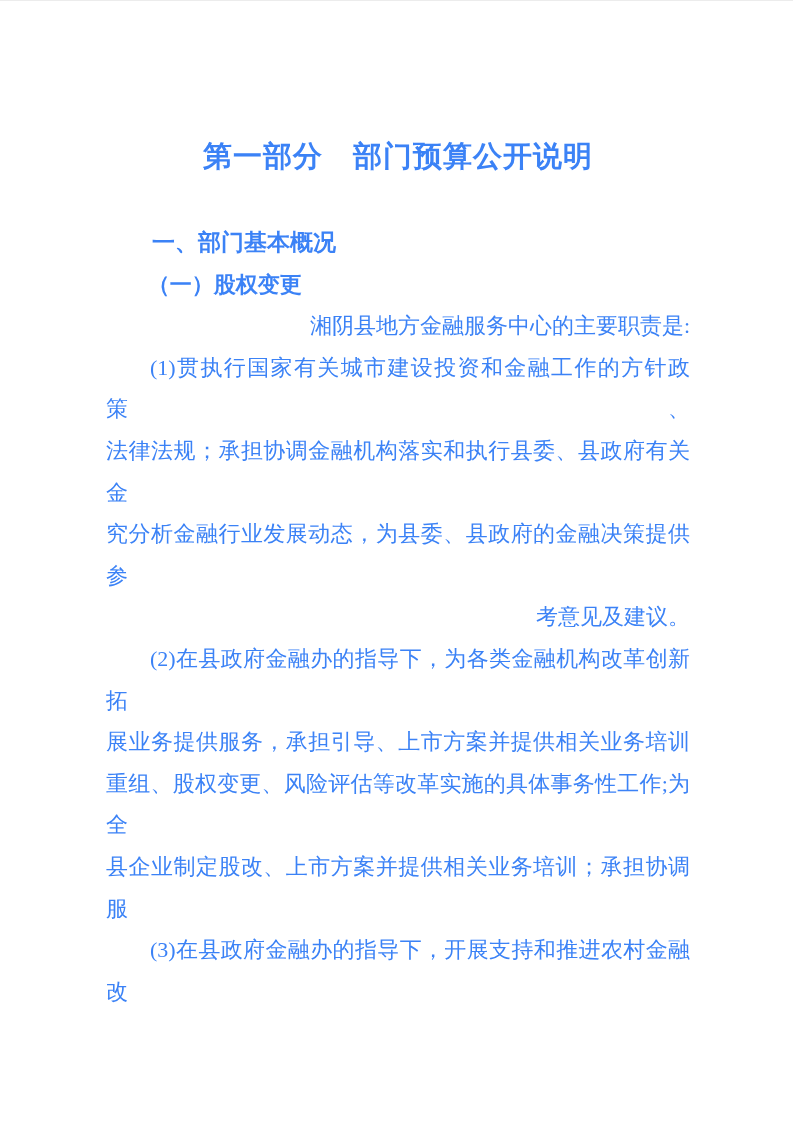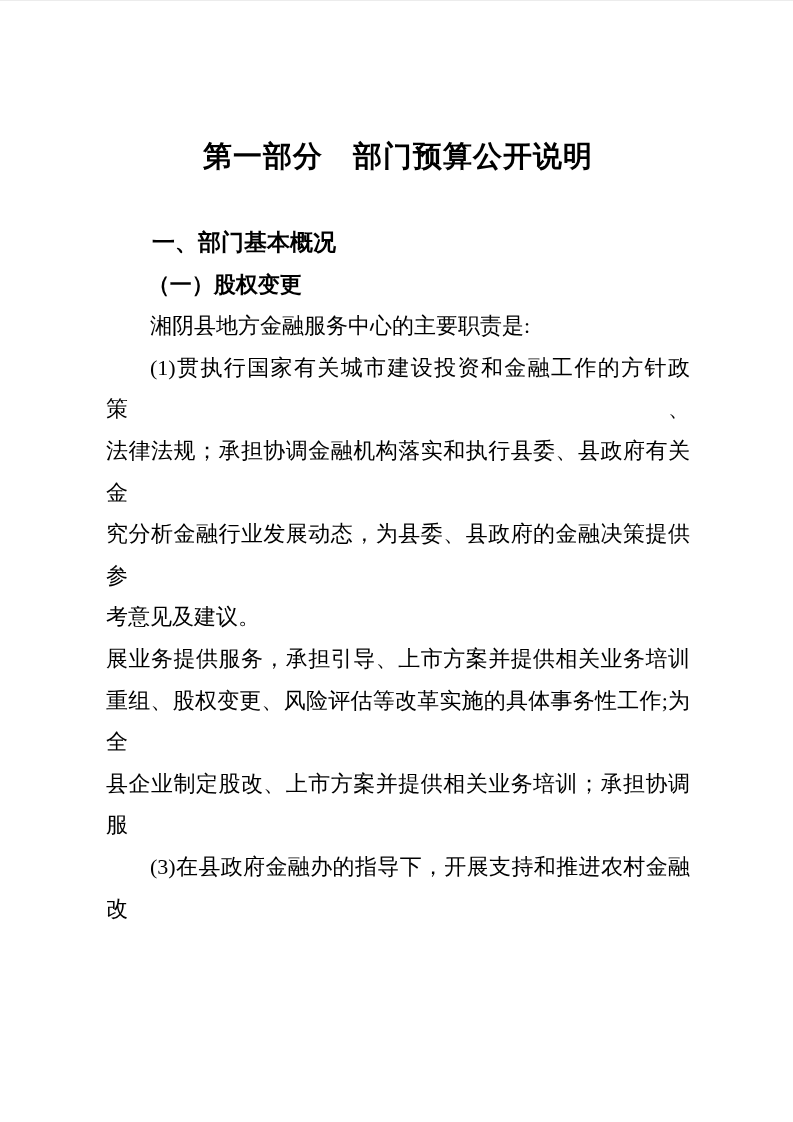--- a/index.html
+++ b/index.html
@@ -5,21 +5,21 @@
   html, body {
     margin: 0;
     padding: 0;
     background: #ffffff;
   }
   .page {
     position: relative;
     width: 793px;
     height: 1092px;
     background: #ffffff;
-    color: #000000;
+    color: #3b82f6;
     overflow: hidden;
     box-sizing: border-box;
     border-top: 1px solid #ececec;
     font-family: "Liberation Serif", "DejaVu Serif", serif;
   }
   .content {
     position: absolute;
     left: 106px;
     top: 0;
     width: 584px;
@@ -44,20 +44,21 @@
     text-indent: 2em;
   }
   .h2 {
     font-size: 22px;
     font-weight: bold;
     text-indent: 1.9em;
   }
   .line {
     font-size: 22px;
     white-space: normal;
+    text-align: right;
   }
   .line.justify {
     text-align: justify;
     text-align-last: justify;
   }
   .line.indent {
     text-indent: 2em;
   }
 </style>
 </head>
@@ -68,20 +69,21 @@
     <div class="doc-title">第一部分　部门预算公开说明</div>
     <div class="text-grid">
       <div class="h1">一、部门基本概况</div>
       <div class="h2">（一）股权变更</div>
       <div>
           <div class="line indent">湘阴县地方金融服务中心的主要职责是:</div>
           <div class="line justify indent">(1)贯执行国家有关城市建设投资和金融工作的方针政策、</div>
           <div class="line justify">法律法规；承担协调金融机构落实和执行县委、县政府有关金</div>
           <div class="line justify">究分析金融行业发展动态，为县委、县政府的金融决策提供参</div>
           <div class="line">考意见及建议。</div>
+          <div class="line justify indent">(2)在县政府金融办的指导下，为各类金融机构改革创新拓</div>
           <div class="line justify">展业务提供服务，承担引导、上市方案并提供相关业务培训</div>
           <div class="line justify">重组、股权变更、风险评估等改革实施的具体事务性工作;为全</div>
           <div class="line justify">县企业制定股改、上市方案并提供相关业务培训；承担协调服</div>
           <div class="line justify indent">(3)在县政府金融办的指导下，开展支持和推进农村金融改</div>
         </div>
     </div>
   </div>
 </div>
 
 </body></html>

